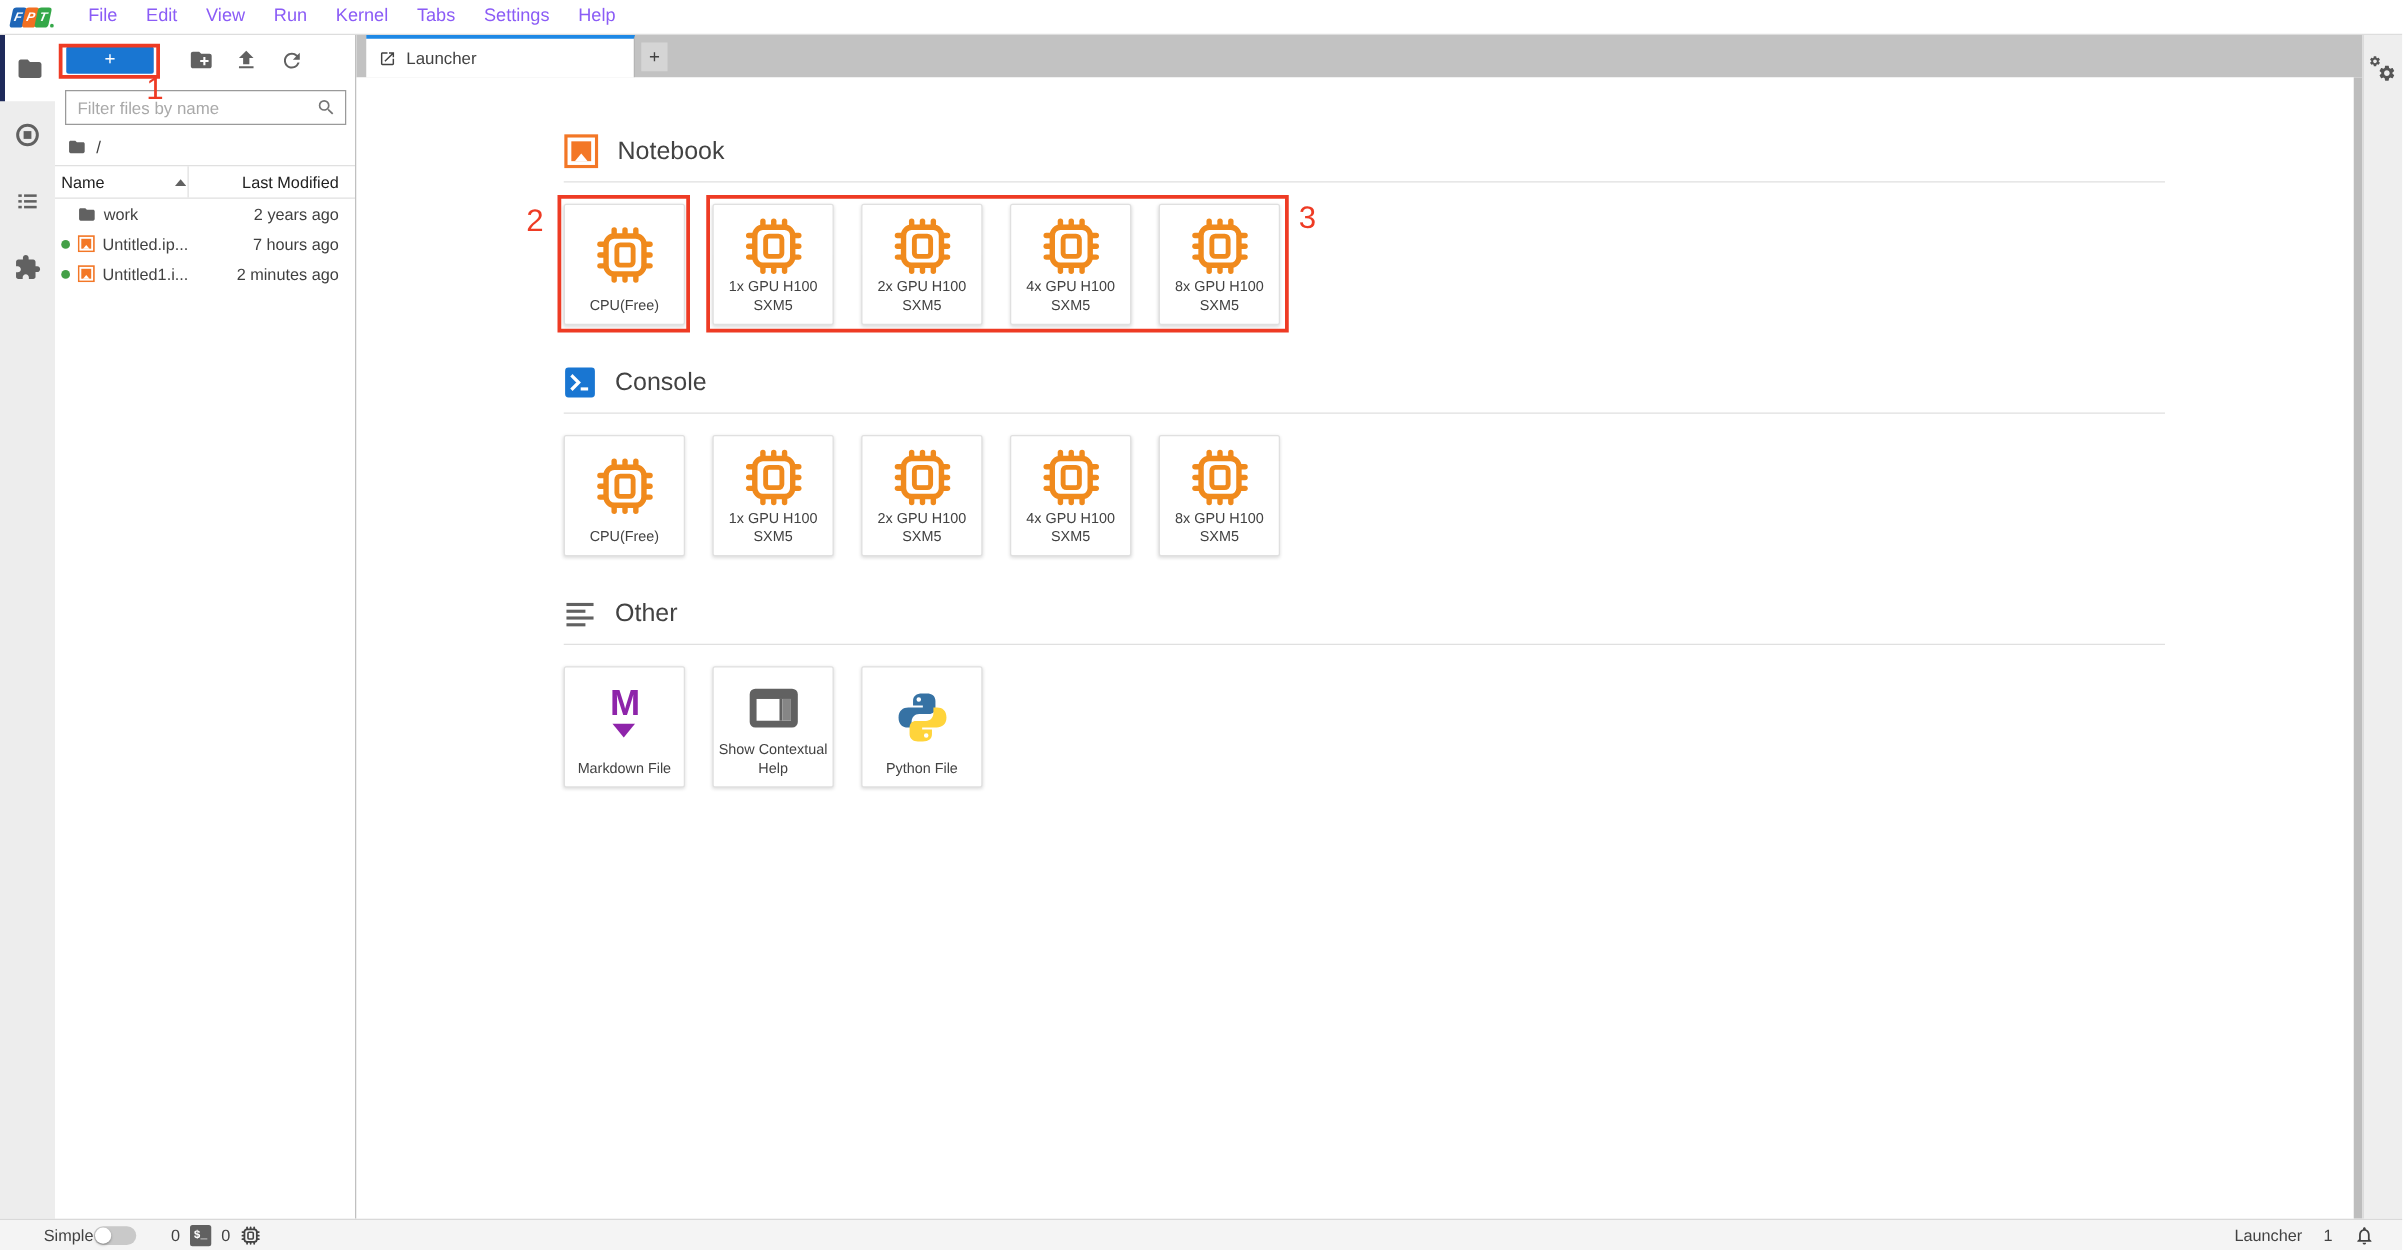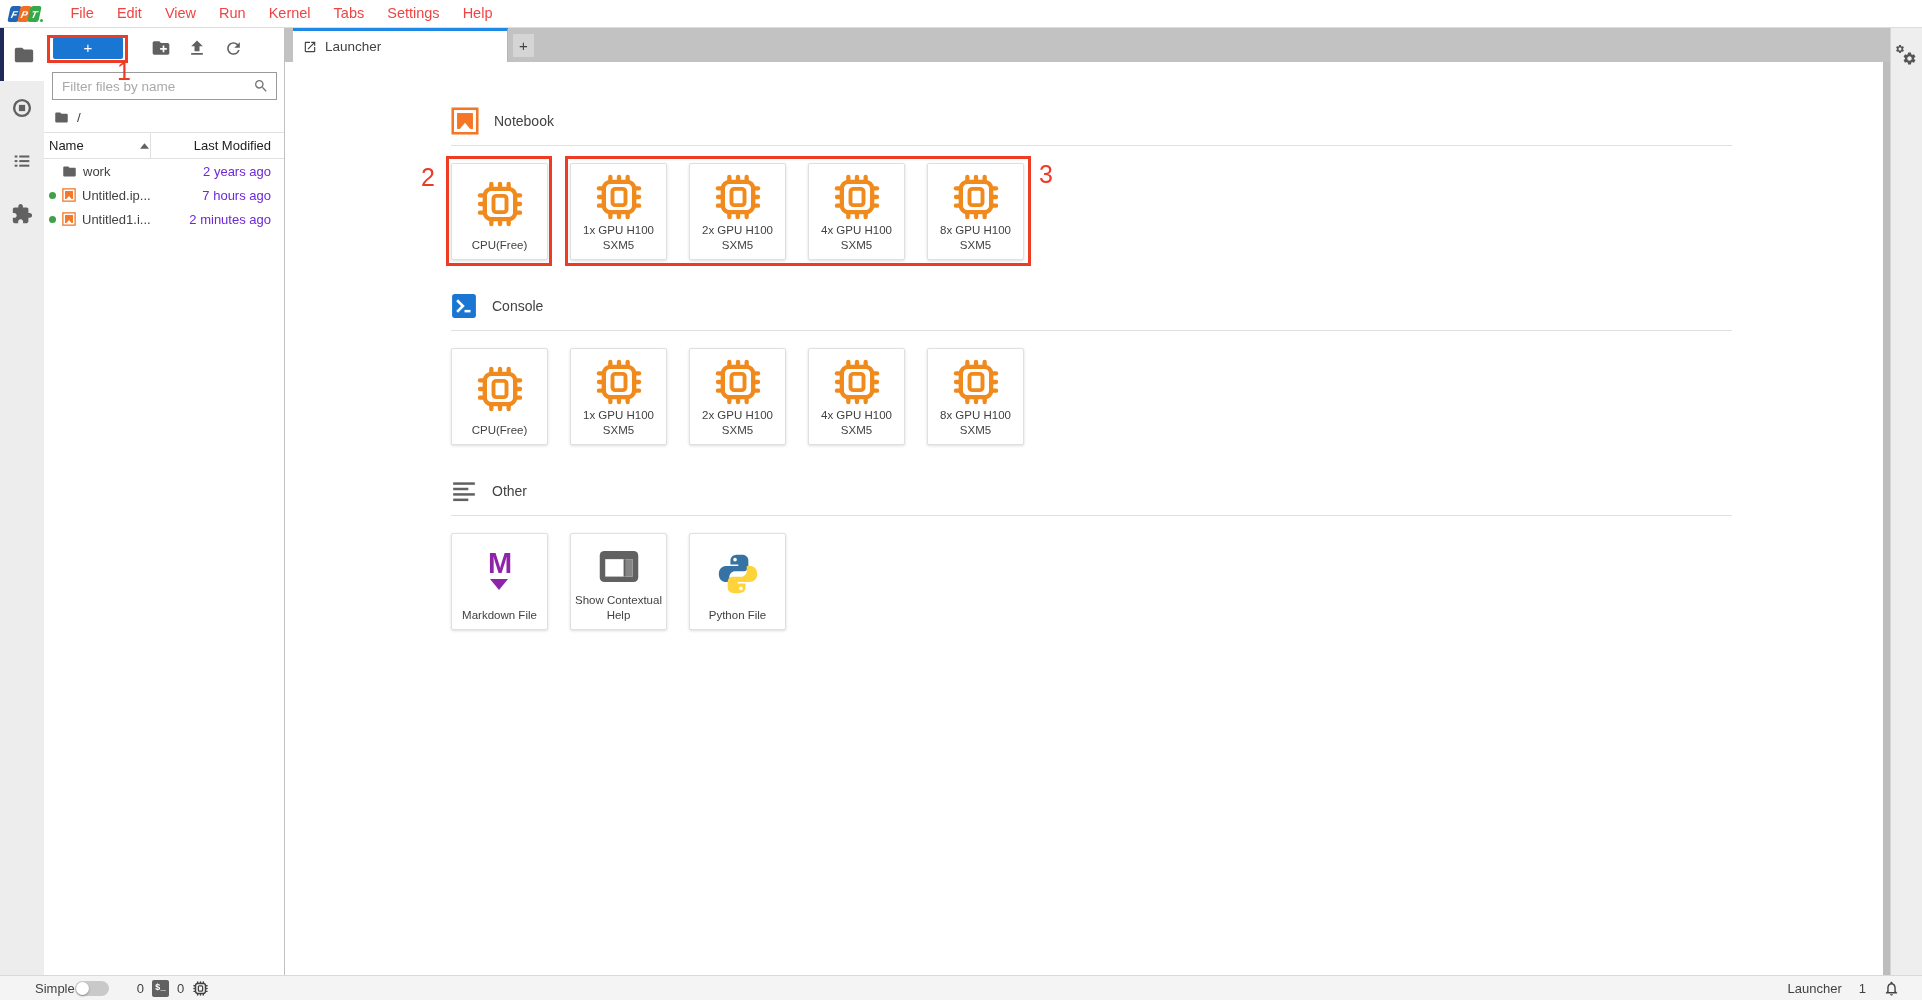--- a/index.html
+++ b/index.html
@@ -10,21 +10,21 @@
   
   .menubar { position:absolute; left:0; top:0; width:1922px; height:28px; background:#fff;
              border-bottom:1px solid #ddd; display:flex; align-items:center; z-index:3; }
   .logo { display:flex; align-items:flex-start; margin-left:9px; margin-right:16px; position:relative; }
   .logo-seg { width:11px; height:16px; transform:skewX(-12deg); border-radius:2.5px; color:#fff;
               font-size:10px; font-weight:bold; font-style:italic; display:flex; align-items:center;
               justify-content:center; margin-right:-1px; }
   .seg-f { background:#1f66b7; } .seg-p { background:#f26f21; } .seg-t { background:#35a849; }
   .logo-dot { width:3px; height:3px; background:#35a849; border-radius:50%; align-self:flex-end; margin-left:1px; }
   .menus { display:flex; }
-  .menu-item { font-size:14.5px; color:#ef4444; padding:0 11.5px; line-height:27px; cursor:default; }
+  .menu-item { font-size:14.5px; color:#8b5cf6; padding:0 11.5px; line-height:27px; cursor:default; }
 
   
   .activity-bar { position:absolute; left:0; top:28px; width:44px; height:947px; background:#ededed; z-index:2; }
   .activity-item { width:44px; height:53px; display:flex; align-items:center; justify-content:center; color:#616161; }
   .activity-item.active { background:#fff; border-left:4px solid #1e2a5a; }
   .activity-item + .activity-item { margin-top:0; }
   .ai-2 { margin-top:3px; } .ai-3 { margin-top:0px; } .ai-4 { margin-top:1px; }
 
   
   .file-panel { position:absolute; left:44px; top:28px; width:241px; height:947px; background:#fff;
@@ -43,41 +43,41 @@
   .breadcrumb { display:flex; align-items:center; height:30px; padding-left:10px; margin-top:2px; font-size:13.5px; color:#424242; }
   .breadcrumb .crumb-sep { margin-left:8px; }
   .fb-header { position:relative; display:flex; align-items:center; justify-content:space-between;
                height:27px; border-top:1px solid #e0e0e0; border-bottom:1px solid #e0e0e0;
                font-size:13px; color:#212121; padding:0 13px 0 5px;gap:20px; }
   .fb-header .col-left { display:flex; align-items:center; gap:8px; }
   .fb-header::after { content:""; position:absolute; left:106px; top:0; width:1px; height:100%; background:#e0e0e0; }
   .sort-arrow { margin-left:48px; color:#616161; }
   .fb-row { display:flex; align-items:center; height:24px; padding:0 13px 0 5px; font-size:13px; color:#424242; }
   .fb-row .row-name { display:flex; align-items:center; gap:6px; flex:1; min-width:0; }
-  .fb-row .row-time { color:#6d28d9; white-space:nowrap; }
+  .fb-row .row-time { color:#404040; white-space:nowrap; }
   .run-dot { width:7px; height:7px; border-radius:50%; background:#43a047; flex:0 0 auto; }
   .run-dot.hidden { visibility:hidden; }
   .row-icon { flex:0 0 auto; display:flex; }
 
   
   .main-area { position:absolute; left:285px; top:28px; width:1605px; height:947px; background:#fff; }
   .tab-bar { position:absolute; left:0; top:0; width:100%; height:34px; background:#c2c2c2;
              display:flex; align-items:flex-start; }
   .tab { margin-left:8px; width:215px; height:34px; background:#fff; border-top:3px solid #1e88e5;
          border-right:1px solid #b5b5b5; display:flex; align-items:center; gap:8px; padding-left:10px;
          font-size:13.5px; color:#424242; }
   .new-tab { margin-left:5px; margin-top:6px; width:21px; height:23px; background:#d5d5d5;
              display:flex; align-items:center; justify-content:center; font-size:15px; color:#424242; cursor:pointer; }
   .launcher { position:absolute; left:0; top:34px; width:1598px; height:913px; background:#fff;
               padding:45px 0 0 166px; overflow:hidden; }
   .scroll-track { position:absolute; right:0; top:34px; width:7px; height:913px; background:#bdbdbd; }
 
   .section { margin-bottom:32px; width:1281px; }
   .section-header { display:flex; align-items:center; gap:15px; height:28px; }
-  .section-title { font-size:14px; color:#424242; }
+  .section-title { font-size:20px; color:#424242; }
   .section-divider { border:none; border-top:1px solid #e0e0e0; margin:10px 0 17px 0; }
   .cards { display:flex; gap:22px; }
   .card { width:97px; height:97px; background:#fff; border:1px solid #e0e0e0; border-radius:2px;
           box-shadow:0 1px 3px rgba(0,0,0,.14); display:flex; flex-direction:column; align-items:center;
           cursor:pointer; }
   .card-icon { flex:1; display:flex; align-items:center; justify-content:center; padding-top:6px; }
   .card-label { font-size:11.5px; line-height:1.25; color:#424242; text-align:center; margin-bottom:7px; padding:0 3px; }
   .chip-orange { color:#f08a1d; }
   .md-icon { display:flex; flex-direction:column; align-items:center; line-height:1; }
   .md-m { font-size:29px; font-weight:bold; color:#8e24aa; letter-spacing:-1px; }

